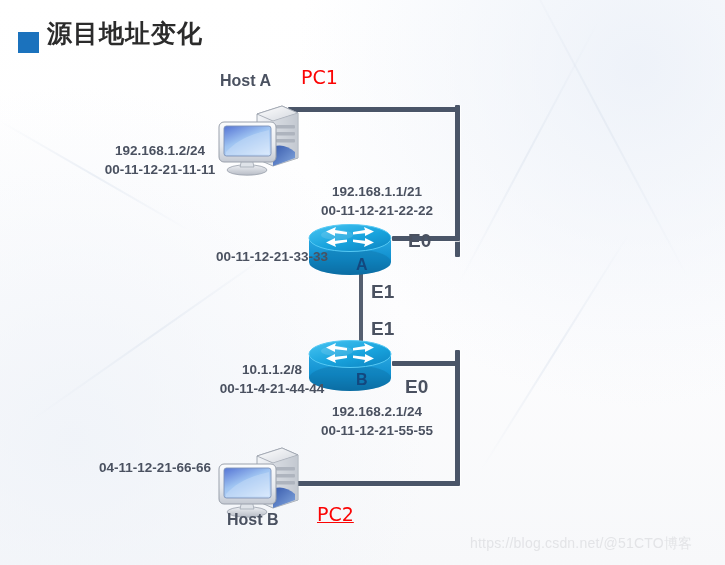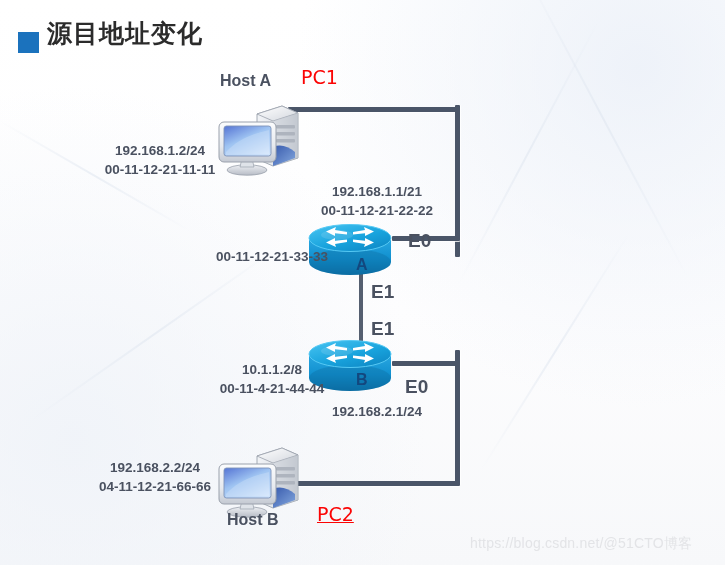--- a/index.html
+++ b/index.html
@@ -267,40 +267,40 @@
   </div>
   <div class="rtrname" style="left:356px; top:371px;">B</div>
   <div class="iflabel" style="left:371px; top:318px;">E1</div>
   <div class="iflabel" style="left:405px; top:376px;">E0</div>
   <div class="addr" style="left:192px; top:313px; width:160px;margin-top:47px;">
     <div>10.1.1.2/8</div>
     <div>00-11-4-21-44-44</div>
   </div>
   <div class="addr" style="left:287px; top:402px; width:180px;">
     <div>192.168.2.1/24</div>
+    <div>00-11-12-21-55-55</div>
   </div>
 
   <div class="icon-pc" style="left:216px; top:442px; width:84px; height:78px;">
     <svg width="84" height="78" viewBox="0 0 84 78">
       <path d="M41 14 L66 6 L82 13 L82 58 L57 66 L41 59 Z" fill="url(#towerG)" stroke="#9aa1ac" stroke-width="0.9"></path>
       <path d="M41 14 L66 6 L82 13 L57 21 Z" fill="url(#towerTop)" stroke="#9aa1ac" stroke-width="0.8"></path>
       <path d="M57 21 L57 66 L82 58 L82 13 Z" fill="#ccd1d9" opacity="0.55"></path>
       <rect x="60" y="25" width="19" height="3.4" rx="1" fill="#aeb4be"></rect>
       <rect x="60" y="32" width="19" height="3.4" rx="1" fill="#aeb4be"></rect>
       <rect x="60" y="39" width="19" height="3.4" rx="1" fill="#aeb4be"></rect>
       <path d="M57 47 C64 44 72 46 79 52 L79 58 L57 66 Z" fill="url(#blueCurve)" opacity="0.92"></path>
       <ellipse cx="31" cy="70" rx="20" ry="5.2" fill="url(#baseG)" stroke="#9aa1ac" stroke-width="0.8"></ellipse>
       <path d="M26 58 L36 58 L38 67 L24 67 Z" fill="#dfe3e9" stroke="#9aa1ac" stroke-width="0.7"></path>
       <rect x="3" y="22" width="57" height="40" rx="5" fill="url(#monBody)" stroke="#9aa1ac" stroke-width="1"></rect>
       <rect x="8" y="26" width="47" height="30" rx="2.5" fill="url(#screenG)" stroke="#7f93b8" stroke-width="0.9"></rect>
       <path d="M10 52 C20 41 34 34 53 30 L53 54 L10 55 Z" fill="#ffffff" opacity="0.2"></path>
     </svg>
   </div>
   <div class="addr" style="left:80px; top:458px; width:150px;">
-    <div>192.168.2.2/24</div>
     <div>04-11-12-21-66-66</div>
   </div>
   <div class="hostlabel" style="left:227px; top:511px;">Host B</div>
   <div class="pclabel" style="left:317px; top:503px;text-decoration:underline;">PC2</div>
 
   <div class="watermark">https://blog.csdn.net/@51CTO博客</div>
 
 </div>
 
 </body></html>

